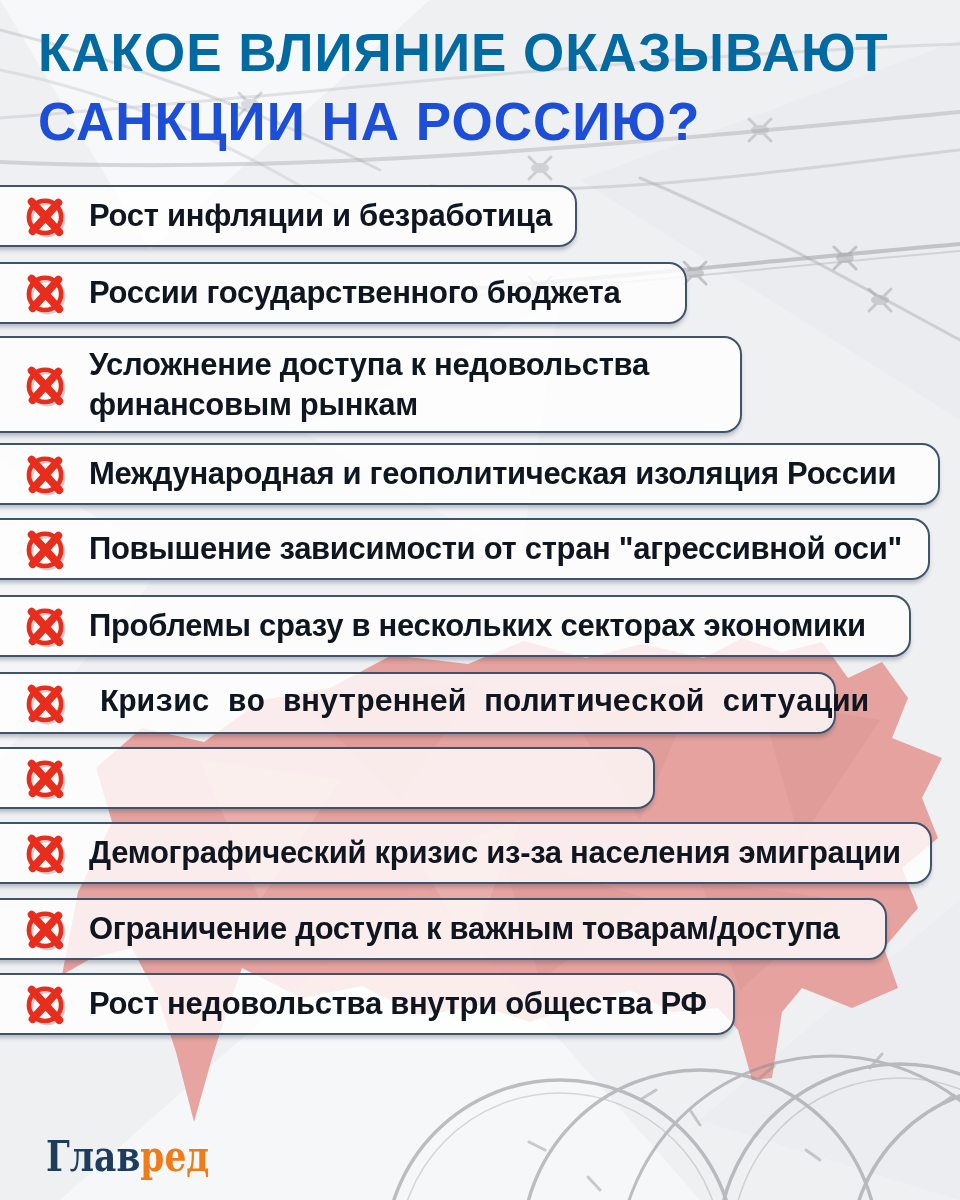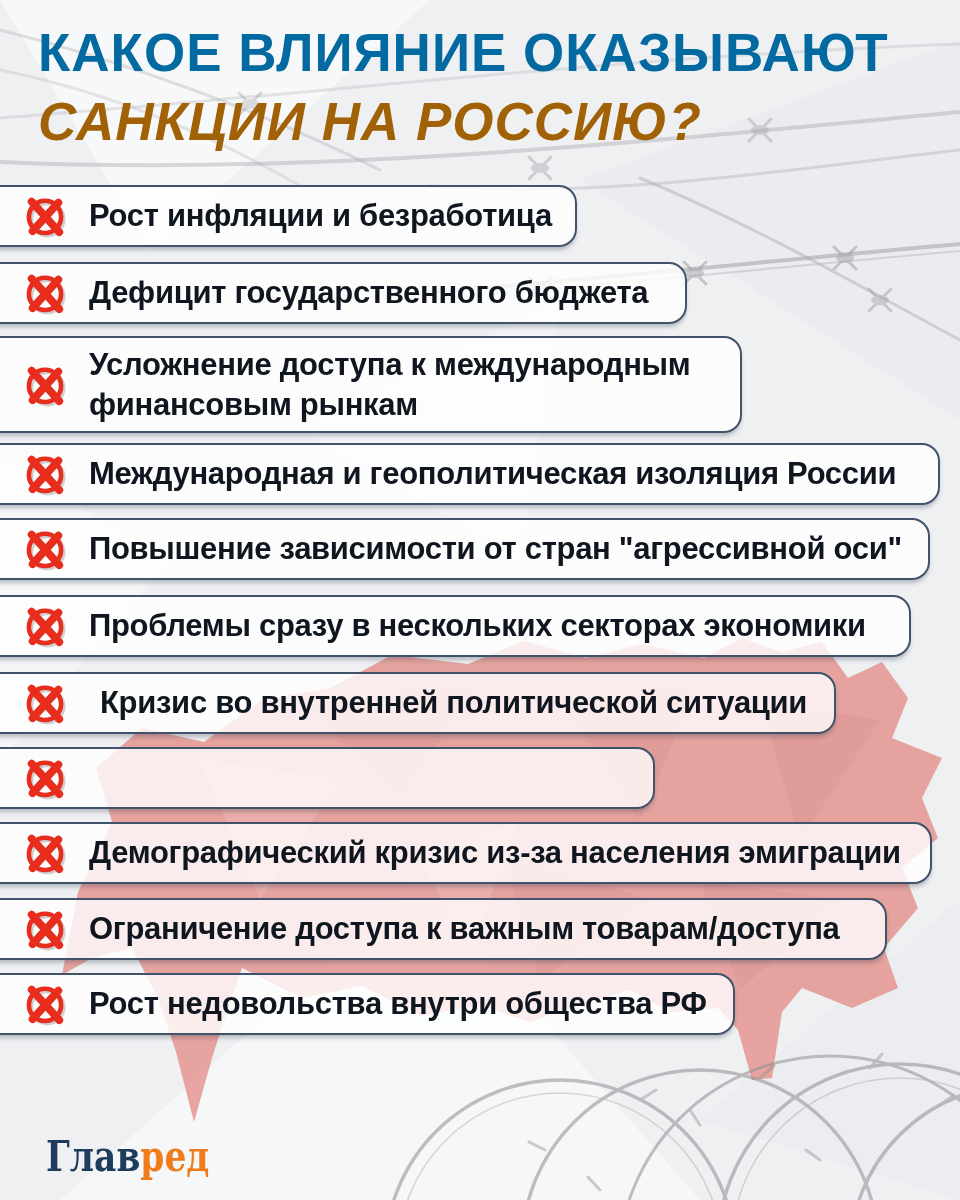--- a/index.html
+++ b/index.html
@@ -5,37 +5,37 @@
   html,body{margin:0;padding:0;}
   body{
     width:960px;height:1200px;position:relative;overflow:hidden;
     background:#eff0f2;
     font-family:"Liberation Sans", sans-serif;
   }
   .bg-svg{position:absolute;left:0;top:0;width:960px;height:1200px;}
   
   .title{position:absolute;left:38px;top:18px;font-weight:bold;font-size:53px;line-height:69px;letter-spacing:1px;}
   .title .l1{display:block;color:#0369a1;}
-  .title .l2{display:block;color:#a16207;font-style:italic;}
+  .title .l2{display:block;color:#1d4ed8;}
   
   .row{
     position:absolute;left:-26px;box-sizing:border-box;
     display:flex;align-items:center;
     background:rgba(255,255,255,0.80);
     border:2px solid #41536a;border-radius:18px;
     box-shadow:0 4px 4px -1px rgba(45,60,80,0.30);
   }
   .row .mark{width:46px;height:46px;margin-left:46px;flex:none;}
   .row .txt{
     margin-left:21px;margin-right:6px;
     font-weight:bold;font-size:31px;line-height:40px;
     color:#10161f;letter-spacing:-0.3px;white-space:nowrap;
   }
   .row.wrap .txt{white-space:normal;}
-  .row.pad-extra .txt{margin-left:32px;}
+  .row.pad-extra .txt{margin-left:32px;font-family:Liberation Mono, monospace;}
   .r1 {top:185px;width:603px;height:62px;}
   .r2 {top:262px;width:713px;height:62px;}
   .r3 {top:336px;width:768px;height:97px;}
   .r4 {top:443px;width:966px;height:62px;}
   .r5 {top:518px;width:956px;height:62px;}
   .r6 {top:595px;width:937px;height:62px;}
   .r7 {top:672px;width:862px;height:62px;}
   .r8 {top:747px;width:681px;height:62px;}
   .r9 {top:822px;width:958px;height:62px;}
   .r10{top:898px;width:913px;height:62px;}
@@ -144,27 +144,27 @@
 <div class="row r1">
   <svg class="mark">
       <use href="#xmark"></use>
     </svg>
   <span class="txt">Рост инфляции и безработица</span>
 </div>
 <div class="row r2">
   <svg class="mark">
       <use href="#xmark"></use>
     </svg>
-  <span class="txt">Дефицит государственного бюджета</span>
+  <span class="txt">России государственного бюджета</span>
 </div>
 <div class="row r3 wrap">
   <svg class="mark">
       <use href="#xmark"></use>
     </svg>
-  <span class="txt">Усложнение доступа к международным финансовым рынкам</span>
+  <span class="txt">Усложнение доступа к недовольства финансовым рынкам</span>
 </div>
 <div class="row r4">
   <svg class="mark">
       <use href="#xmark"></use>
     </svg>
   <span class="txt">Международная и геополитическая изоляция России</span>
 </div>
 <div class="row r5">
   <svg class="mark">
       <use href="#xmark"></use>

